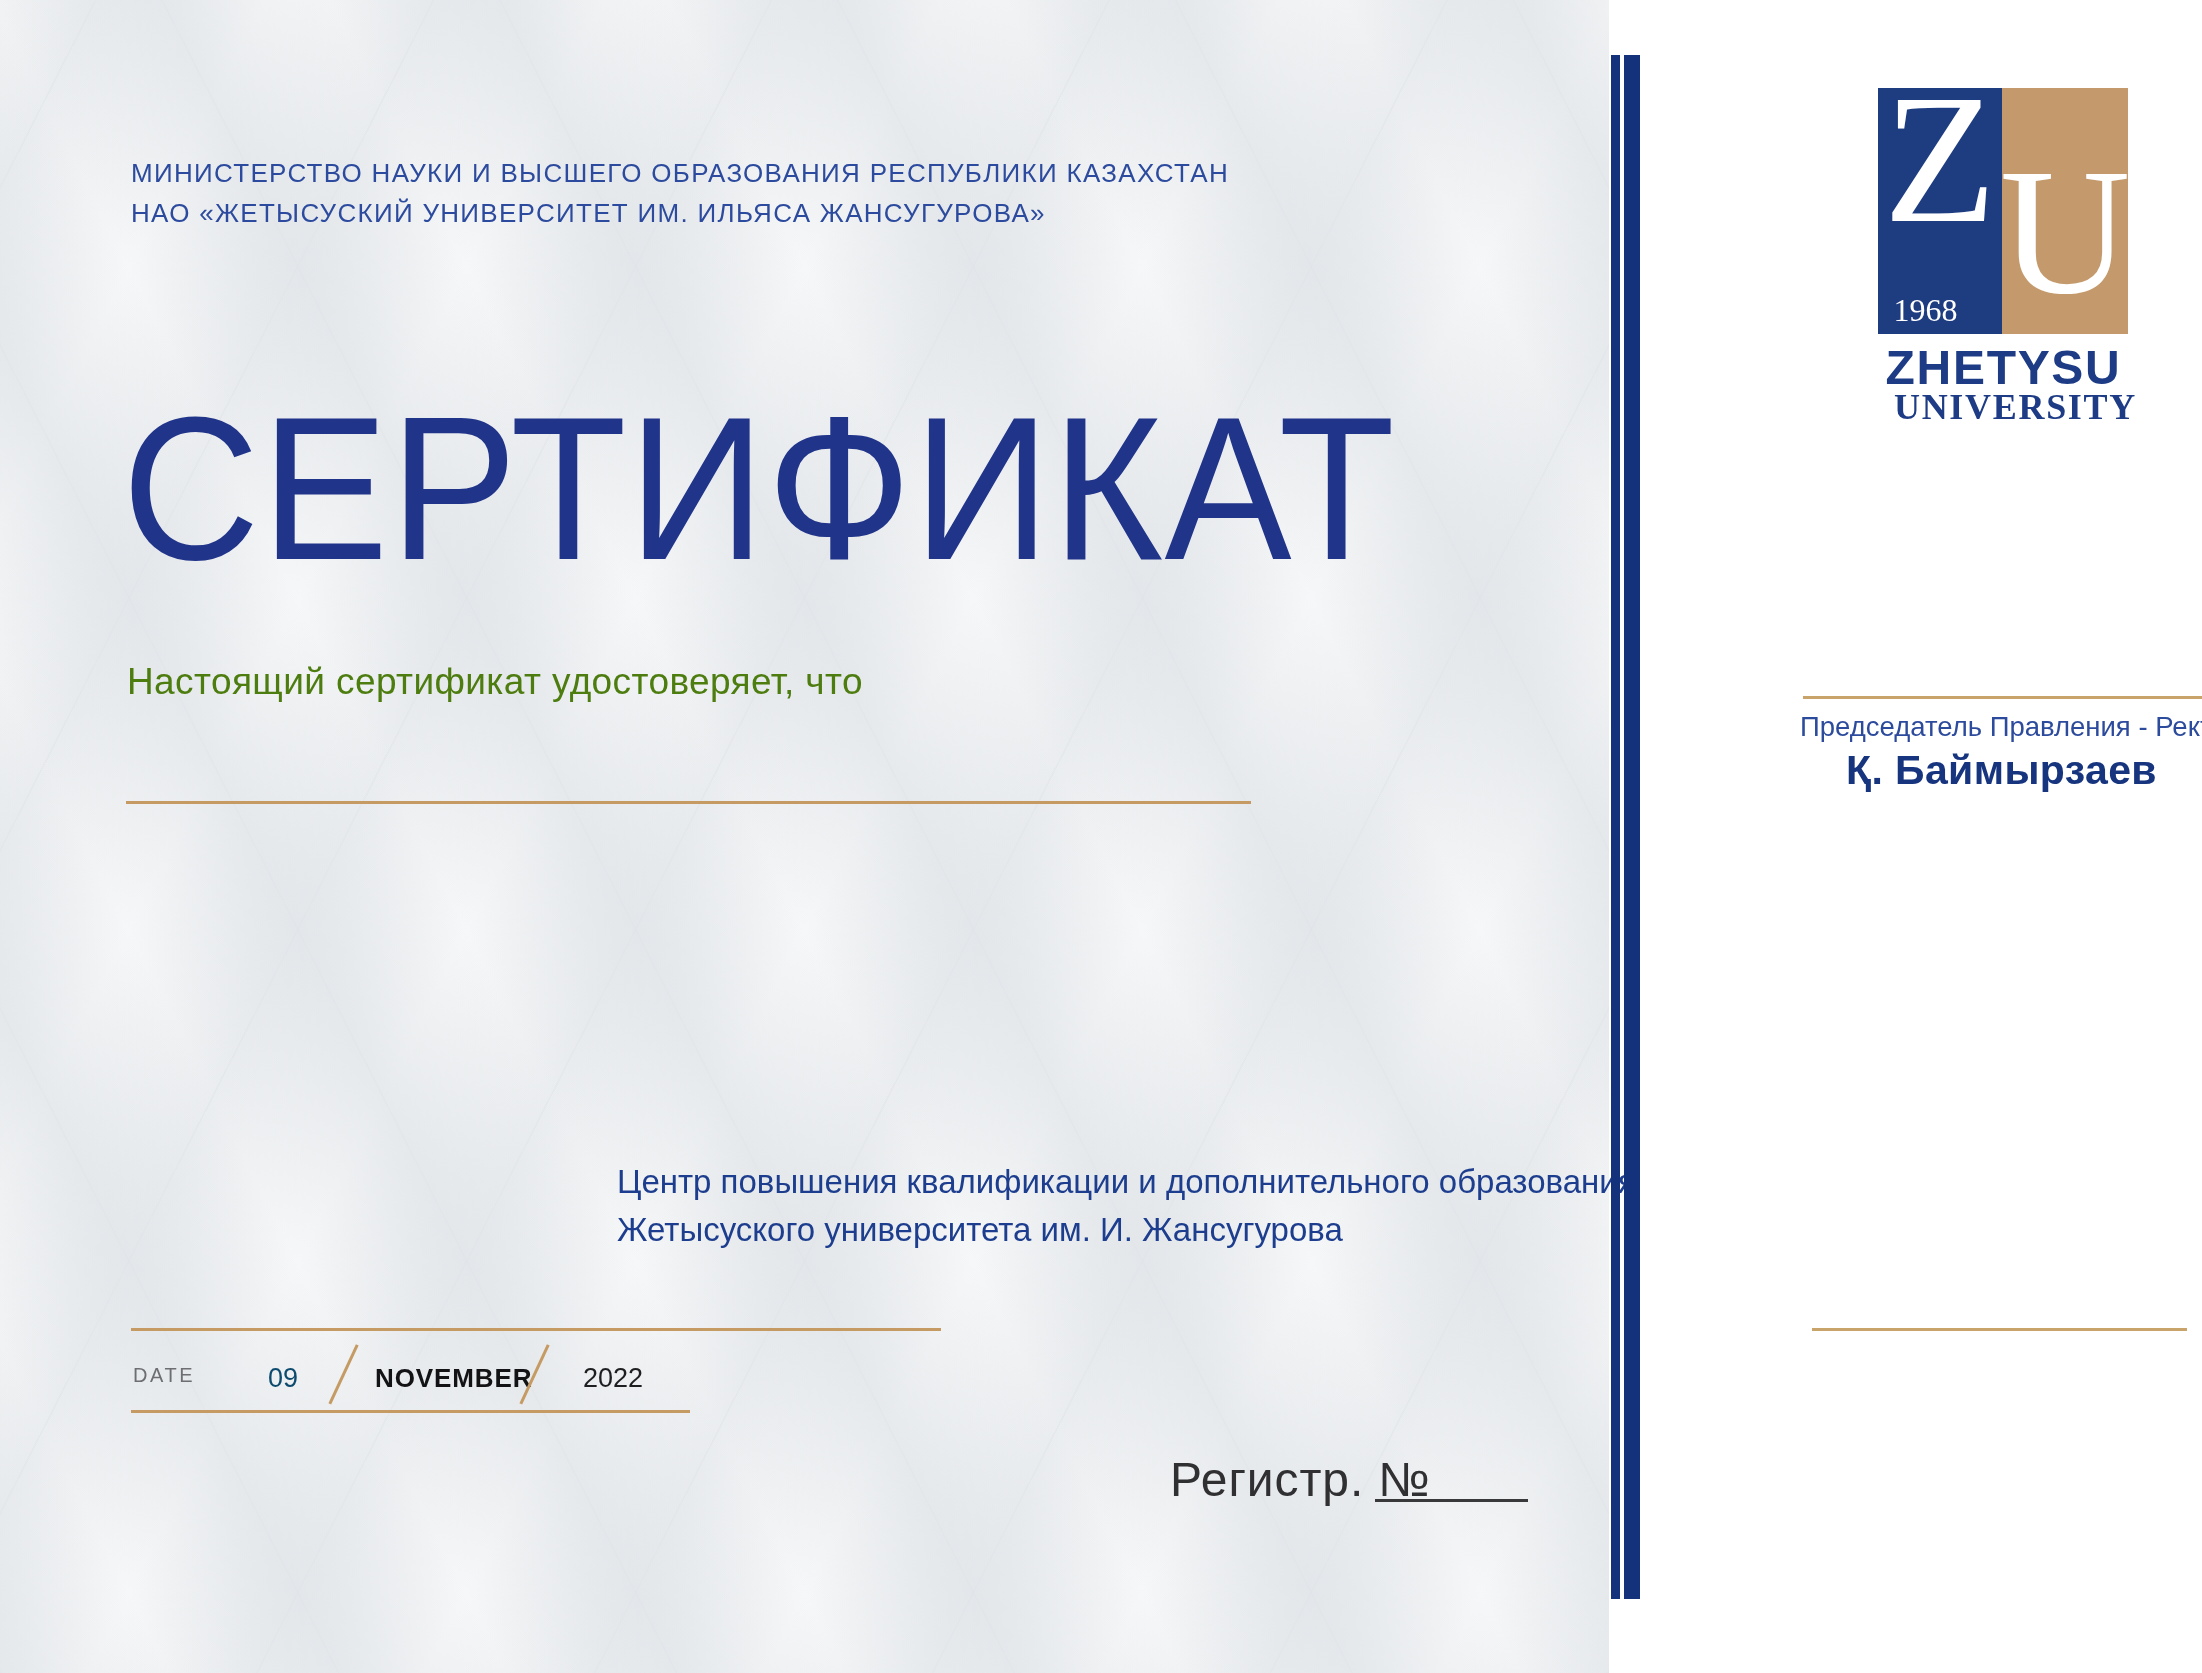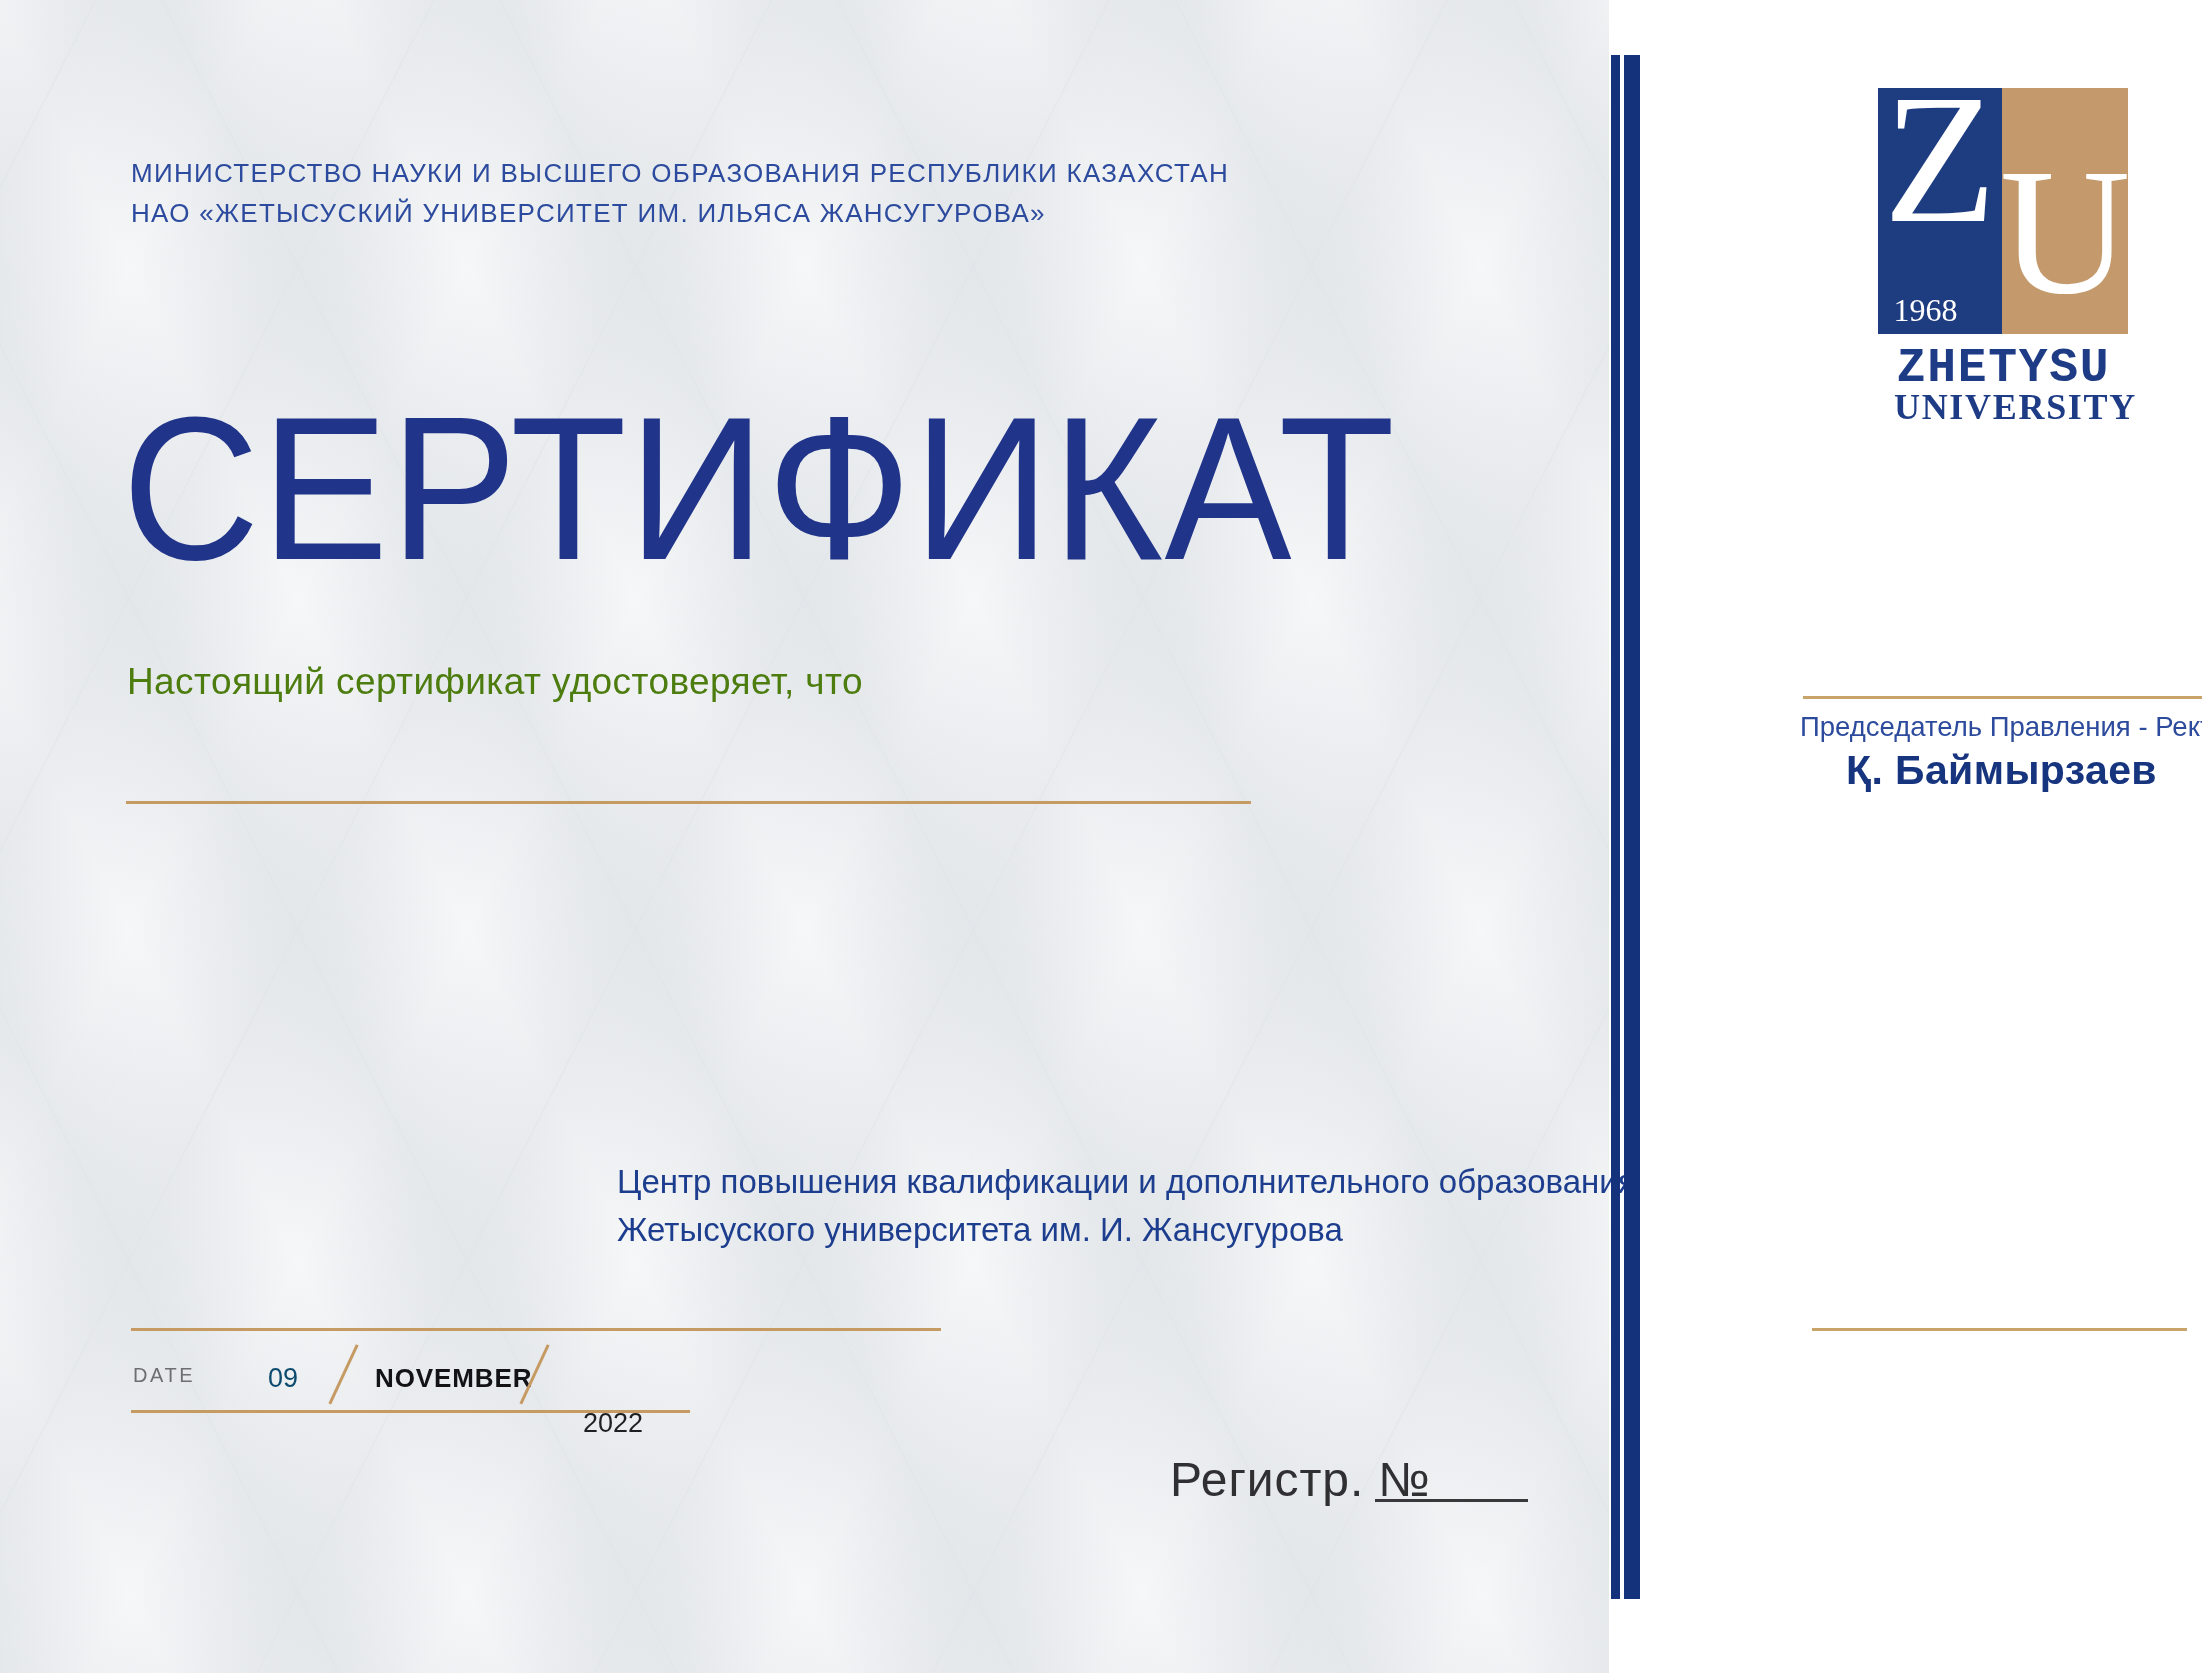--- a/index.html
+++ b/index.html
@@ -42,21 +42,21 @@
   }
   
   .date-line-top{position:absolute;left:131px;top:1328px;width:810px;height:3.4px;background:#c59a63;}
   .date-line-bottom{position:absolute;left:131px;top:1410px;width:559px;height:3.4px;background:#c59a63;}
   .date-label{
     position:absolute;left:133px;top:1364px;
     color:#6d6e71;font-size:20px;letter-spacing:2.6px;
   }
   .date-day{position:absolute;left:268px;top:1363px;color:#0c4a6e;font-size:27px;font-weight:500;}
   .date-month{position:absolute;left:375px;top:1363px;color:#131315;font-size:26px;font-weight:700;letter-spacing:0.9px;}
-  .date-year{position:absolute;left:583px;top:1363px;color:#1f1f21;font-size:27px;font-weight:500;margin-top:45px;}
+  .date-year{position:absolute;left:583px;top:1363px;color:#1f1f21;font-size:27px;font-weight:500;}
   .slash{position:absolute;width:3.4px;height:65px;background:#c59a63;}
   .slash1{left:342px;top:1342px;transform:rotate(25deg);}
   .slash2{left:533px;top:1342px;transform:rotate(25deg);}
   
   .registr{
     position:absolute;left:1170px;top:1452px;
     color:#303032;font-size:48px;letter-spacing:0.9px;white-space:nowrap;
   }
   .registr-line{position:absolute;left:1375px;top:1499px;width:153px;height:2.6px;background:#39393b;}
   
@@ -79,21 +79,21 @@
     color:#ffffff;font-family:"Liberation Serif","DejaVu Serif",serif;
     font-size:32px;line-height:1;
   }
   .logo-u .u{
     position:absolute;left:50%;top:53px;transform:translateX(-50%);
     color:#ffffff;font-family:"Liberation Serif","DejaVu Serif",serif;
     font-size:181px;line-height:1;font-weight:400;
   }
   .logo-name1{
     position:absolute;left:1870px;top:344px;width:267px;text-align:center;
-    color:#1e3c86;font-family:Liberation Mono, monospace;
+    color:#1e3c86;font-family:Liberation Sans, sans-serif;
     font-size:48px;font-weight:700;letter-spacing:1.7px;line-height:1;
   }
   .logo-name2{
     position:absolute;left:1870px;top:389px;width:267px;text-align:right;
     color:#1e3c86;font-family:"Liberation Serif","DejaVu Serif",serif;
     font-size:36px;font-weight:700;letter-spacing:1.7px;line-height:1;
   }
   
   .sig-rule{position:absolute;left:1803px;top:696px;width:399px;height:2.6px;background:#c8a36a;}
   .sig-role{

